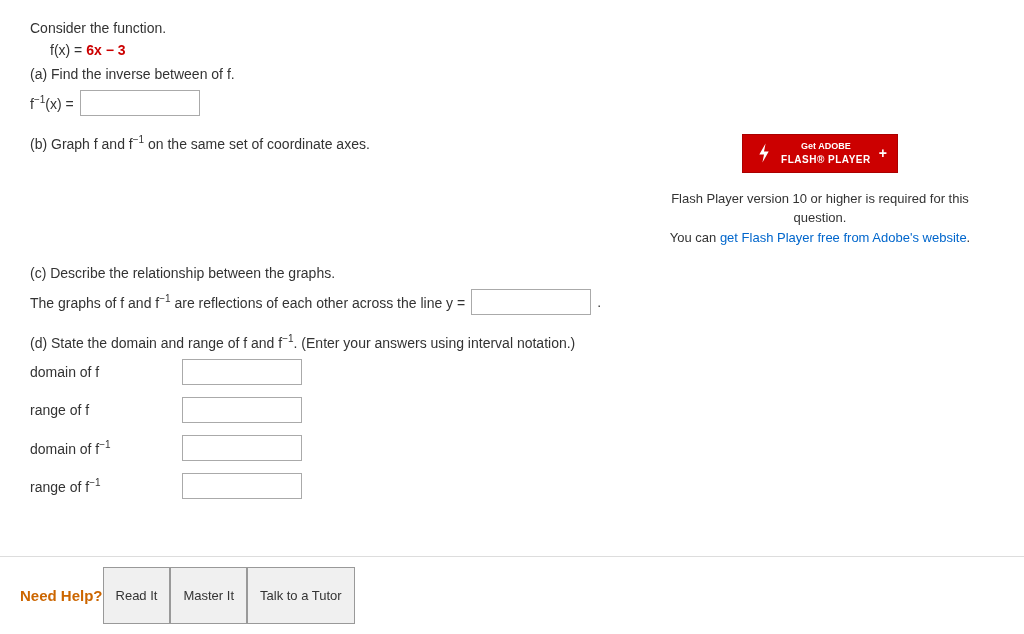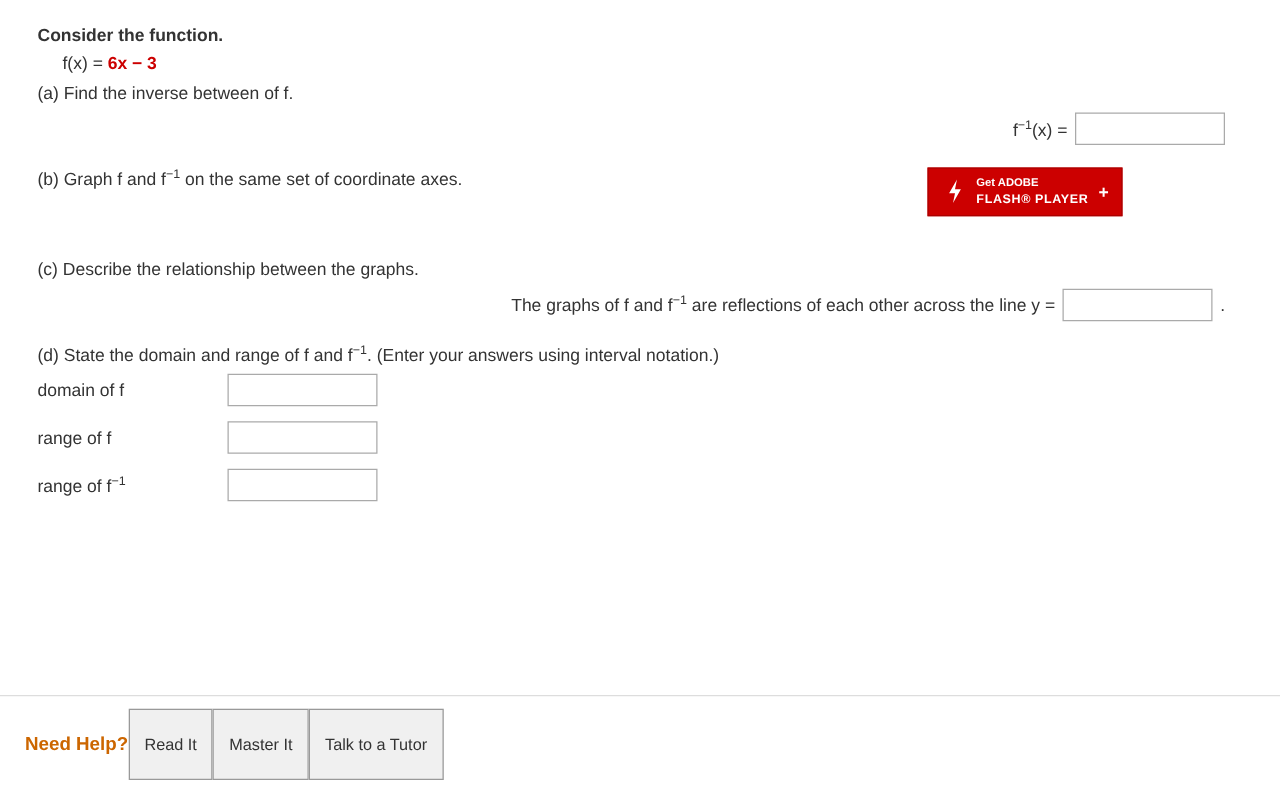--- a/index.html
+++ b/index.html
@@ -6,42 +6,40 @@
     body {
       font-family: Arial, sans-serif;
       font-size: 14px;
       color: #333;
       background: #fff;
       padding: 20px 30px;
     }
     .consider-text {
       color: #333;
       margin-bottom: 6px;
-      font-weight: bold;
     }
     .fx-line {
       margin-bottom: 8px;
       margin-left: 20px;
       color: #333;
     }
     .fx-label { color: #333; }
     .fx-equation { color: #c00; font-weight: bold; }
     .part {
       margin-bottom: 18px;
     }
     .part-label {
       color: #333;
       margin-bottom: 8px;
     }
     .inline-row {
       display: flex;
       align-items: center;
       gap: 6px;
       margin-top: 6px;
-      justify-content: flex-end;
     }
     input[type="text"] {
       border: 1px solid #aaa;
       padding: 3px 5px;
       font-size: 14px;
       width: 120px;
       height: 26px;
     }
     input.medium-input {
       width: 120px;
@@ -120,21 +118,21 @@
       border: 1px solid #aa0000;
       padding: 6px 10px;
       gap: 6px;
       margin-bottom: 8px;
     }
     .flash-texts {
       color: #fff;
       font-size: 10px;
       font-weight: bold;
       line-height: 1.3;
-      text-align: left;
+      text-align: center;
     }
     .flash-texts div:first-child { font-size: 9px; }
     .flash-texts div:last-child { font-size: 10px; letter-spacing: 0.5px; }
     .plus-symbol {
       color: #fff;
       font-size: 14px;
       font-weight: bold;
       margin-left: 2px;
     }
   </style>
@@ -174,20 +172,26 @@
             <polygon points="14,2 6,16 12,16 10,26 18,12 12,12" fill="#fff"></polygon>
           </svg>
           <div class="flash-texts">
             <div>Get ADOBE</div>
             <div>FLASH® PLAYER</div>
           </div>
           <span class="plus-symbol">+</span>
         </div>
       </div>
 
+      <div class="flash-message">
+        <div>Flash Player version 10 or higher is required for this question.</div>
+        <div>
+          <span>You can </span><a href="#" class="blue-link">get Flash Player free from Adobe's website</a><span>.</span>
+        </div>
+      </div>
     </div>
   </div>
 
   <div class="part">
     <p class="part-label">(c) Describe the relationship between the graphs.</p>
     <div class="inline-row">
       <span>
         <span>The graphs of f and f</span><sup>−1</sup><span> are reflections of each other across the line y = </span>
       </span>
       <input type="text" class="medium-input" style="">
@@ -204,20 +208,24 @@
       <div class="domain-range-row">
         <span class="dr-label">domain of f</span>
         <input type="text" class="medium-input" style="">
       </div>
 
       <div class="domain-range-row">
         <span class="dr-label">range of f</span>
         <input type="text" class="medium-input" style="">
       </div>
 
+      <div class="domain-range-row">
+        <span class="dr-label">domain of f<sup>−1</sup></span>
+        <input type="text" class="medium-input" style="">
+      </div>
 
       <div class="domain-range-row">
         <span class="dr-label">range of f<sup>−1</sup></span>
         <input type="text" class="medium-input" style="">
       </div>
 
     </div>
   </div>
 
 </div>

